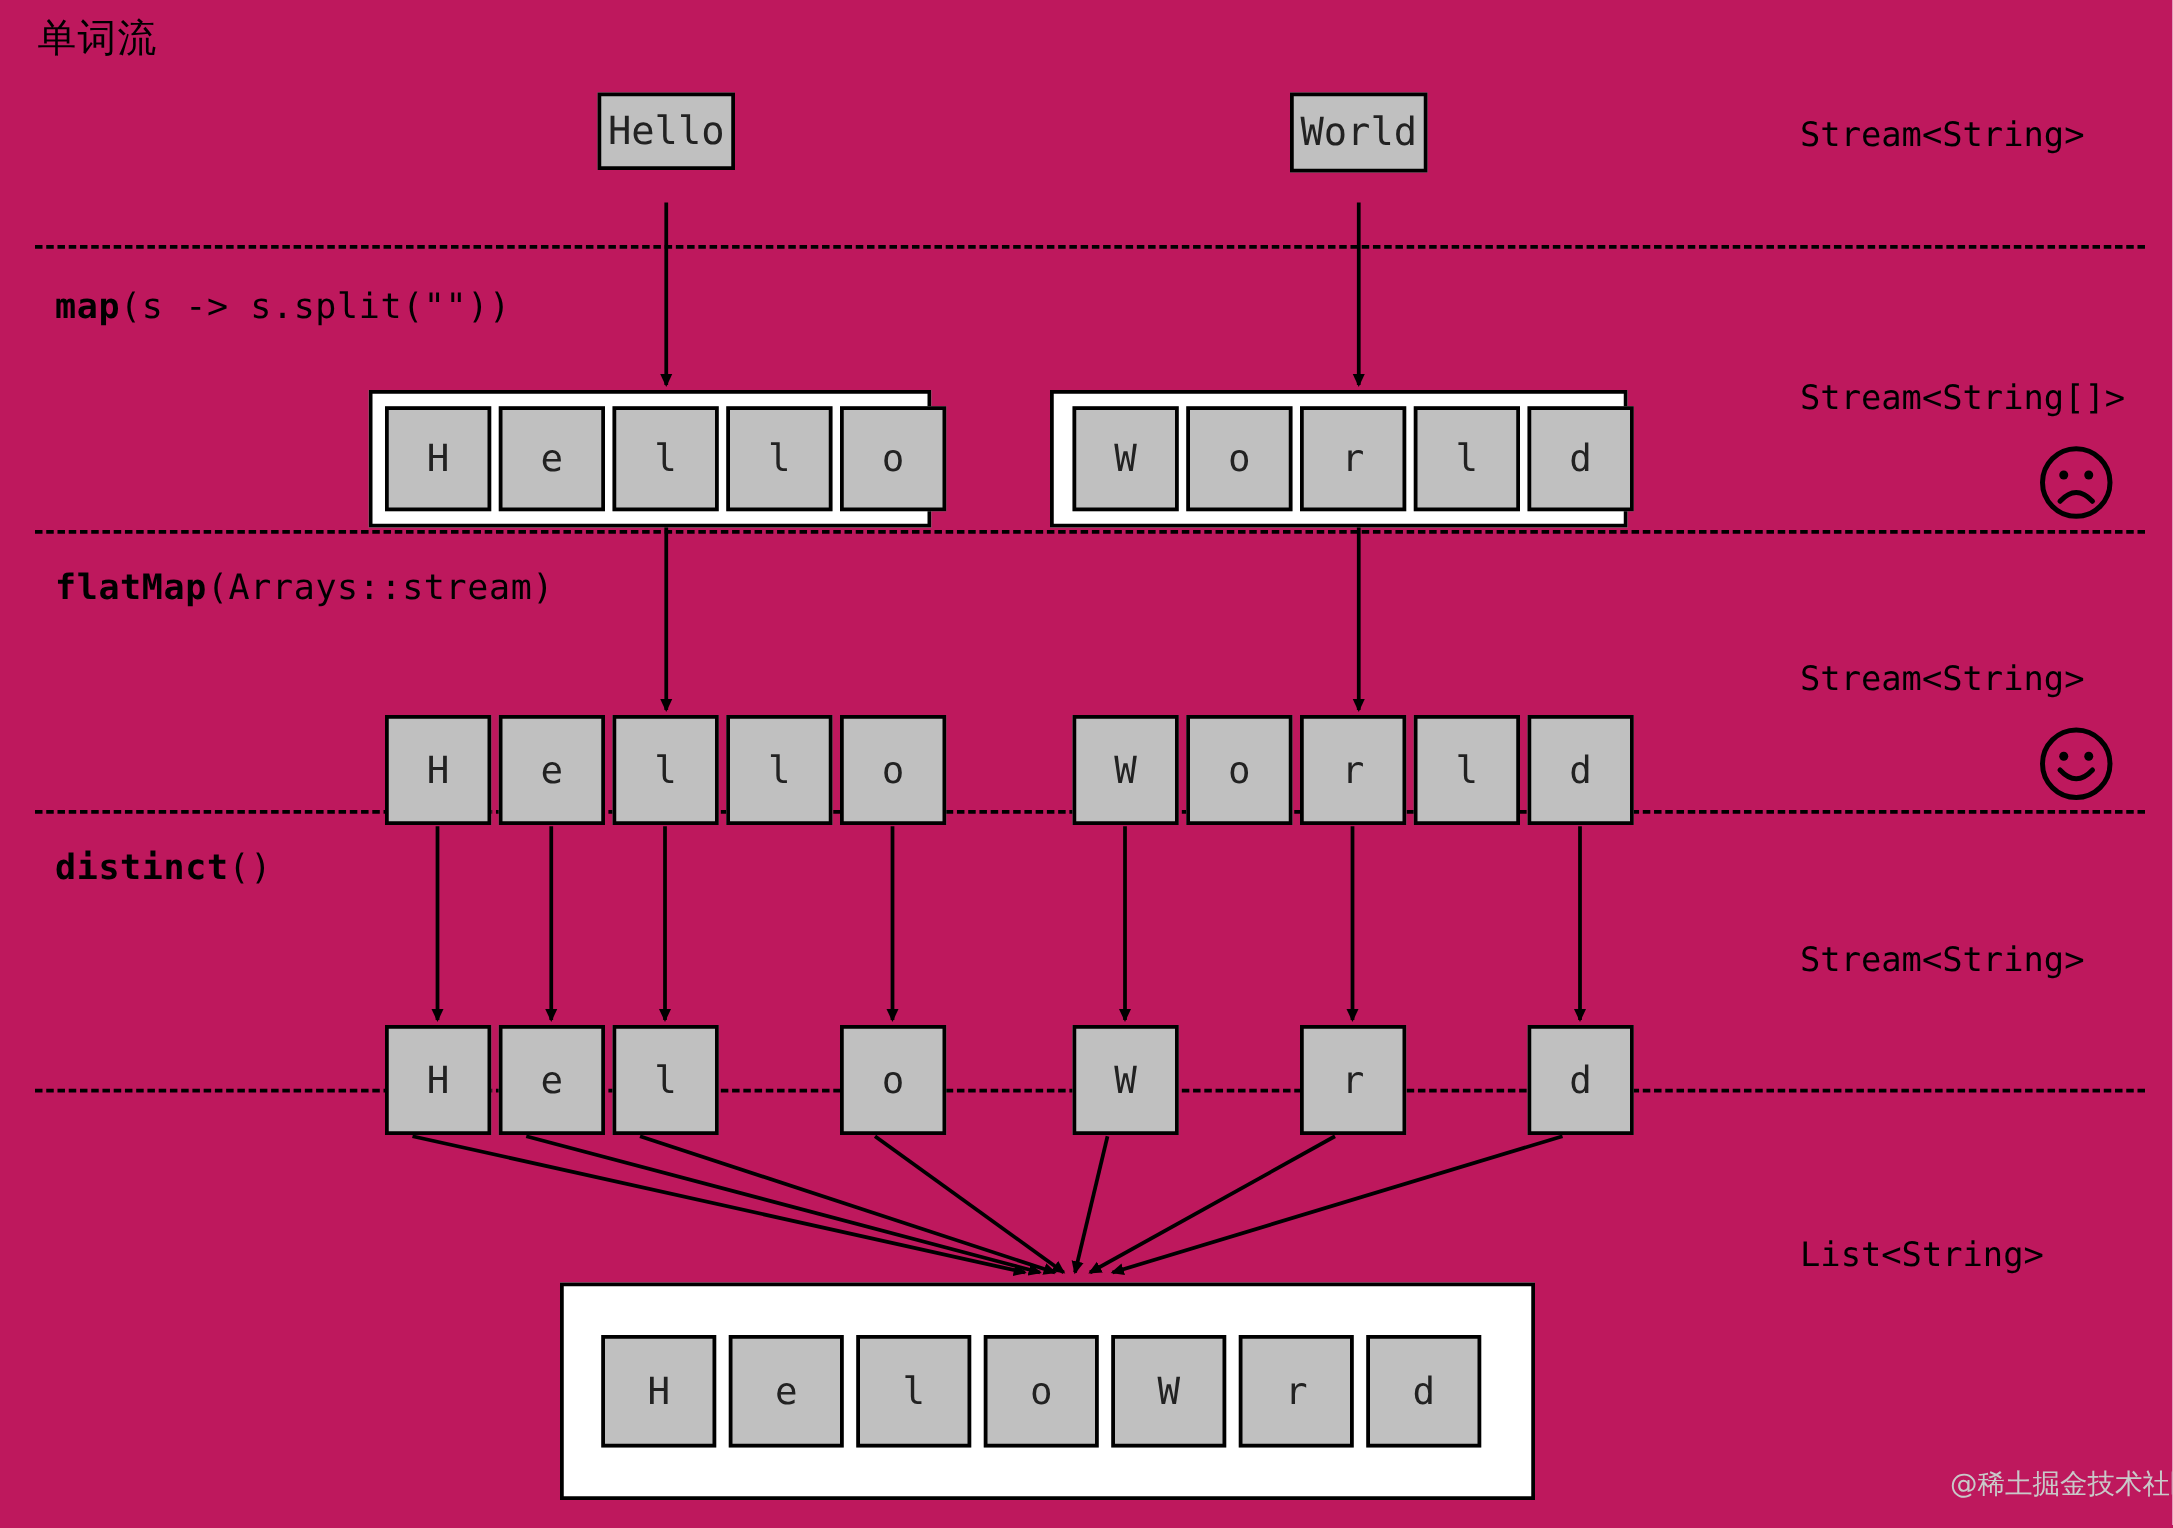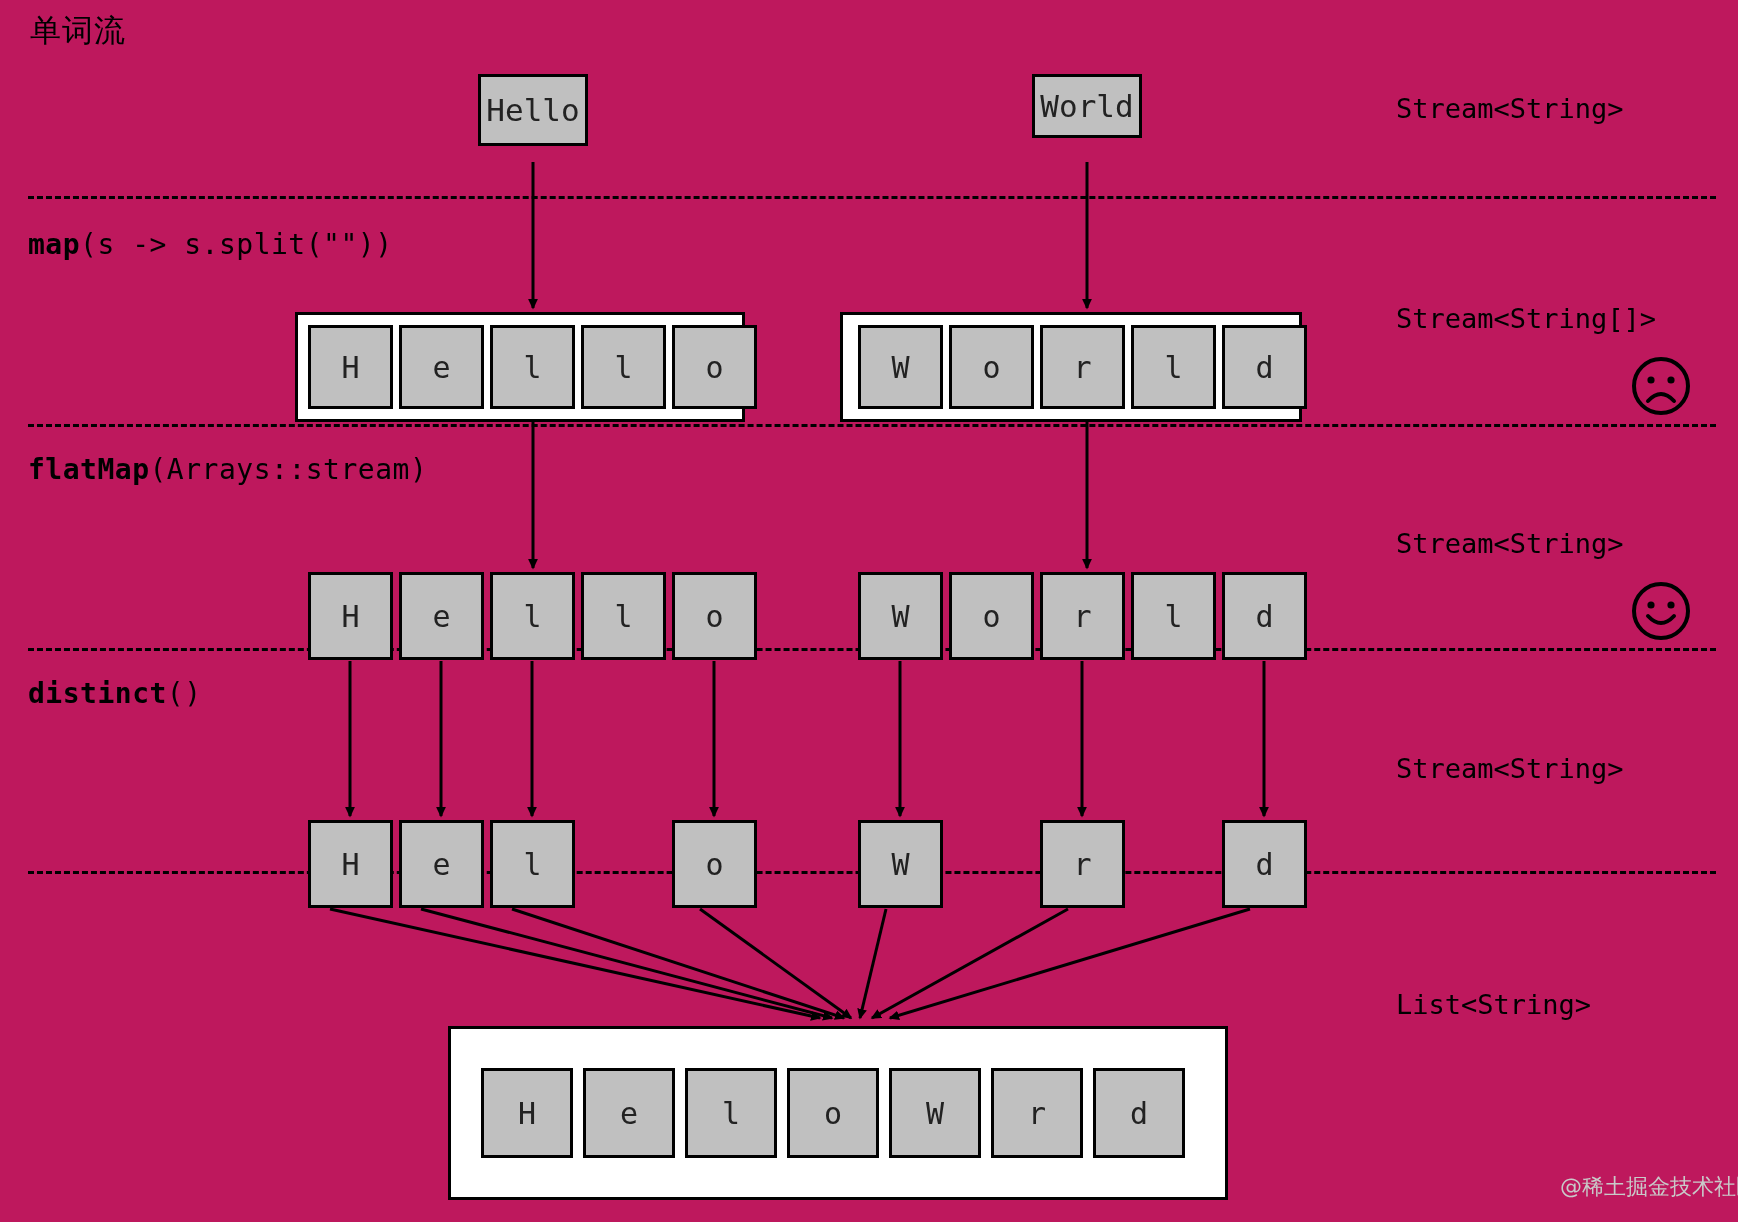--- a/index.html
+++ b/index.html
@@ -37,29 +37,30 @@
   }
   
   .op {
     position: absolute;
     font-family: "DejaVu Sans Mono", "Liberation Mono", monospace;
     font-size: 28px;
     color: #000000;
     white-space: nowrap;
     letter-spacing: 0.5px;
   }
-  .op b { font-weight: bold; }
+  .op b { font-weight: bold; margin-left: 16px; }
   .op span { font-weight: normal; }
   
   .typelabel {
     position: absolute;
     font-family: "DejaVu Sans Mono", "Liberation Mono", monospace;
     font-size: 27px;
     color: #000000;
     white-space: nowrap;
+    margin-left: 44px;
   }
   
   .cell {
     position: absolute;
     background: #c0c0c0;
     border: 3px solid #000000;
     box-sizing: border-box;
     font-family: "DejaVu Sans Mono", "Liberation Mono", monospace;
     font-size: 30px;
     color: #222222;
@@ -142,21 +143,21 @@
   </div>
   <div class="face" style="left:1630px; top:580px">
     <svg width="62" height="62" viewBox="0 0 62 62">
       <circle cx="31" cy="31" r="27" fill="none" stroke="#000" stroke-width="4"></circle>
       <circle cx="21" cy="25" r="3.6" fill="#000"></circle>
       <circle cx="41" cy="25" r="3.6" fill="#000"></circle>
       <path d="M18 36 Q31 50 44 36" fill="none" stroke="#000" stroke-width="4" stroke-linecap="round"></path>
     </svg>
   </div>
 
-  <div class="wordbox" style="left:478px; top:74px; width:110px; height:72px">Hello</div>
+  <div class="wordbox" style="left:478px; top:74px; width:110px; height:62px">Hello</div>
   <div class="wordbox" style="left:1032px; top:74px; width:110px; height:64px">World</div>
 
   <div class="container-box" style="left:295px; top:312px; width:450px; height:110px"></div>
   <div class="cell" style="left:308px; top:325px; width:85px; height:84px">H</div>
   <div class="cell" style="left:399px; top:325px; width:85px; height:84px">e</div>
   <div class="cell" style="left:490px; top:325px; width:85px; height:84px">l</div>
   <div class="cell" style="left:581px; top:325px; width:85px; height:84px">l</div>
   <div class="cell" style="left:672px; top:325px; width:85px; height:84px">o</div>
 
   <div class="container-box" style="left:840px; top:312px; width:462px; height:110px"></div>

